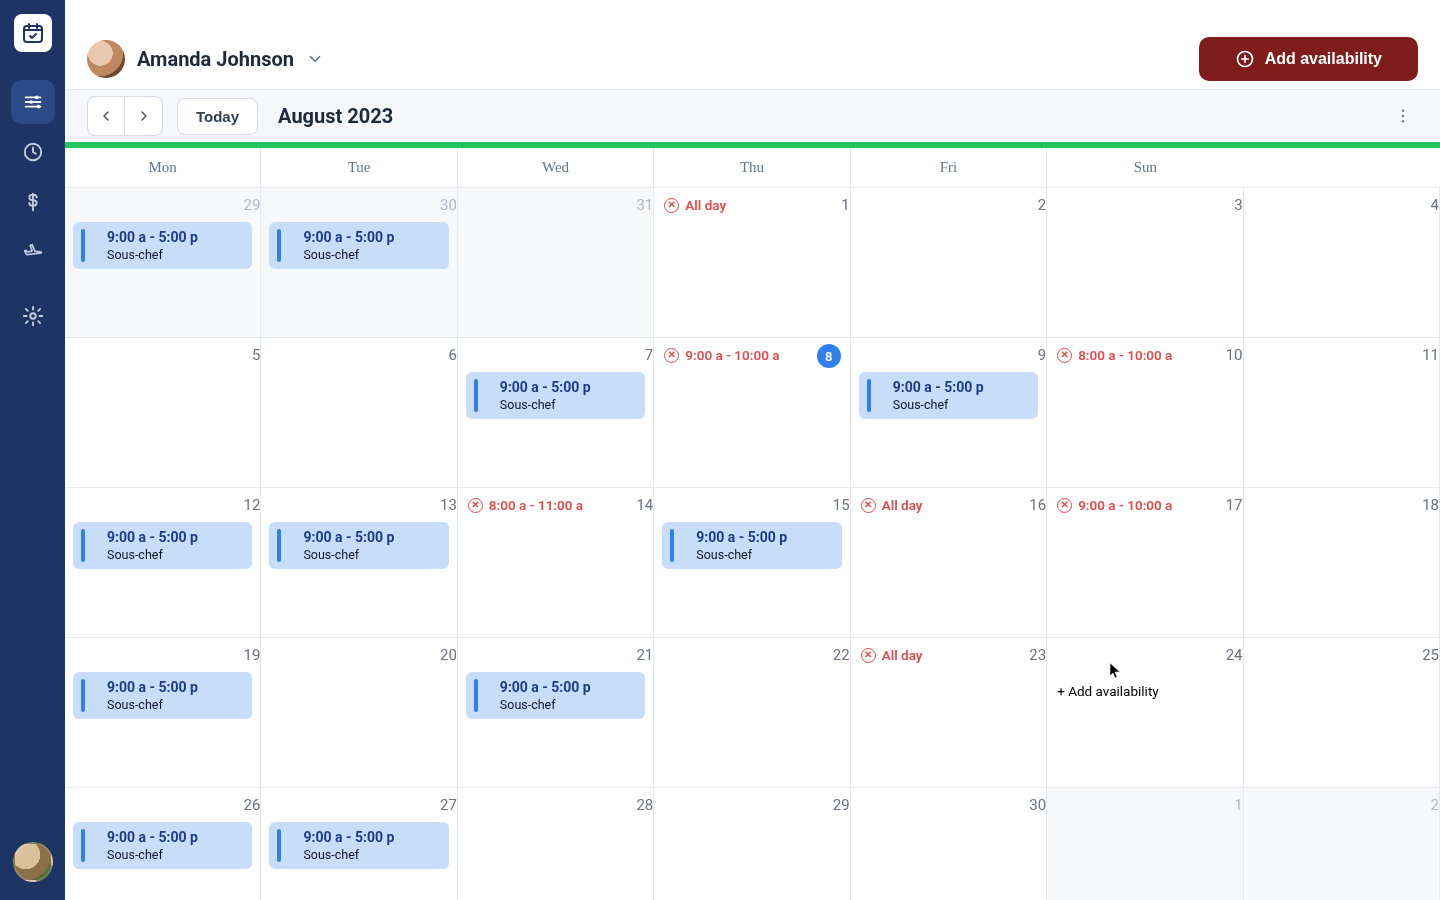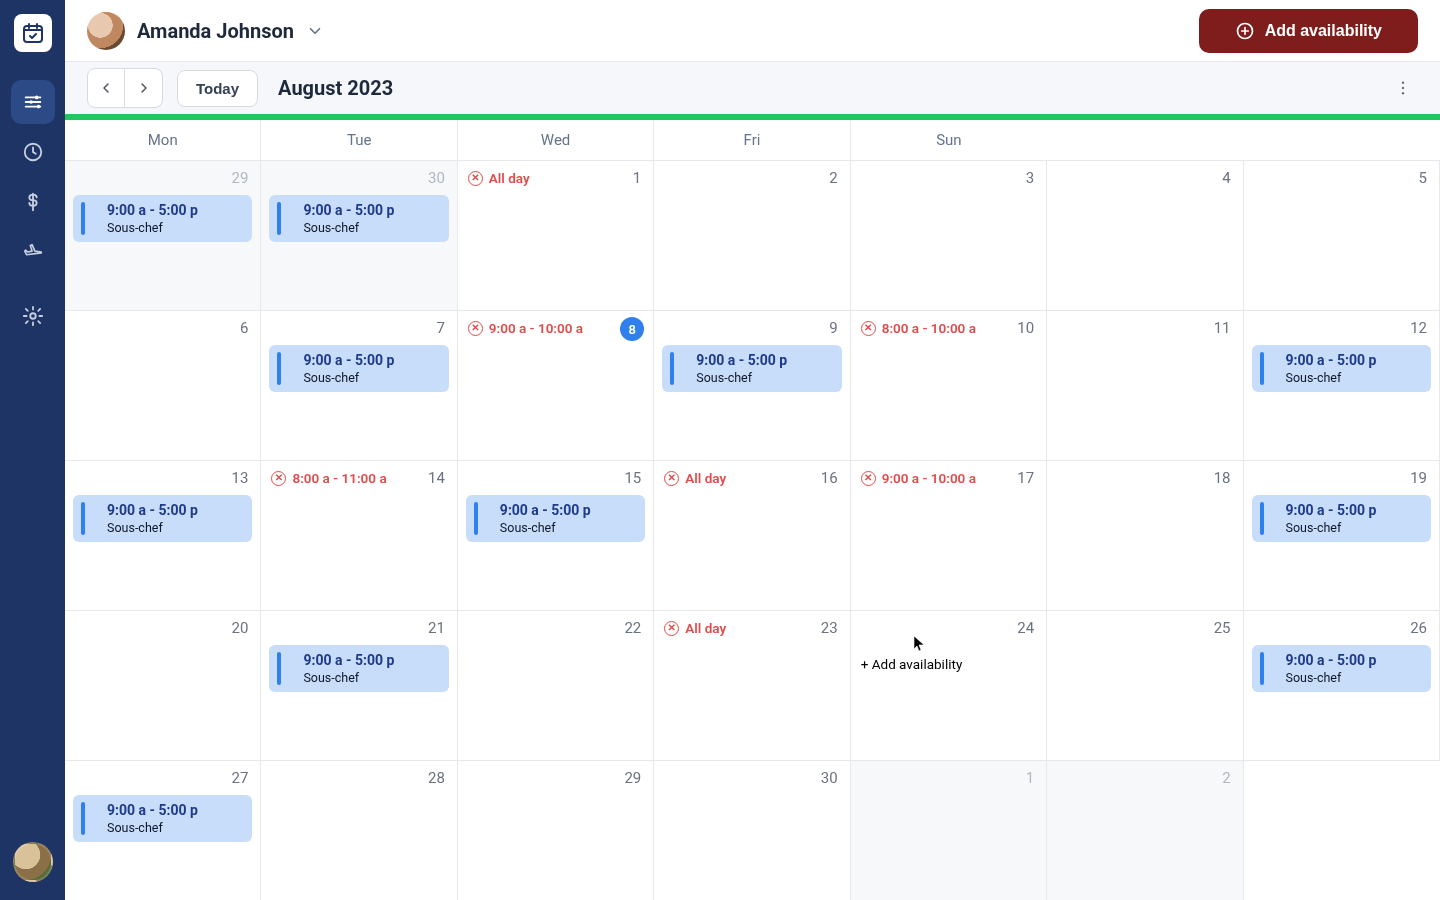--- a/index.html
+++ b/index.html
@@ -34,20 +34,21 @@
   }
 
   
   .main { position:absolute; left:65px; right:0; top:0; bottom:0; display:flex; flex-direction:column; }
 
   
   .topbar {
     height:62px; display:flex; align-items:center; padding:0 22px;
     border-bottom:1px solid #e6e8ee;
     background:#fff;
+    margin-top:28px;
   }
   .user-select { display:flex; align-items:center; gap:12px; cursor:pointer; }
   .user-select .avatar {
     width:38px; height:38px; border-radius:50%;
     background: radial-gradient(circle at 35% 35%, #e8c9b0 0 35%, #c08860 36% 65%, #6b4a30 66% 100%);
   }
   .user-select .name { font-size:20px; font-weight:700; color:#1e293b; }
   .user-select .chev { color:#64748b; }
   .topbar .grow { flex:1; }
   .btn-primary {
@@ -73,21 +74,21 @@
     background:#fff; border:1px solid #d5dae3; border-radius:8px;
     padding:9px 18px; font-size:15px; font-weight:600; color:#334155; cursor:pointer;
   }
   .month-label { font-size:20px; font-weight:700; color:#1e293b; margin-left:6px; }
   .toolbar .grow { flex:1; }
   .kebab { color:#6b7280; cursor:pointer; padding:6px; }
 
   
   .cal-header {
     display:grid; grid-template-columns: repeat(7, 1fr);
-    border-bottom:1px solid #e6e8ee; background:#fff;
+    border-bottom:1px solid #e6e8ee; background:#fff;font-family:Liberation Serif, serif;
   }
   .cal-header .dow {
     text-align:center; padding:11px 0; font-size:15px; color:#64748b;
     border-right:1px solid #e6e8ee;
   }
   .cal-header .dow:last-child { border-right:none; }
 
   
   .cal-grid {
     flex:1; display:grid;
@@ -98,21 +99,21 @@
   }
   .cell {
     border-right:1px solid #e6e8ee;
     border-bottom:1px solid #e6e8ee;
     position:relative;
     padding:6px 8px 8px 8px;
     background:#fff;
   }
   .cell.out { background:#f7f8fa; }
   .cell .daynum {
-    position:absolute; top:8px; right:12px;
+    position:absolute; top:8px; right:0;
     font-size:15px; color:#6b7280;
   }
   .cell.out .daynum { color:#b0b7c3; }
   .cell .daynum.today {
     background:#2f80ed; color:#fff; width:24px; height:24px;
     border-radius:50%; display:flex; align-items:center; justify-content:center;
     font-size:13px; font-weight:600; right:9px; top:6px;
   }
   .cell .events { margin-top:28px; display:flex; flex-direction:column; gap:6px; }
   .cell .topline { position:absolute; top:9px; left:10px; display:flex; align-items:center; gap:6px; font-size:13.5px; }
@@ -231,20 +232,21 @@
           <circle cx="12" cy="12" r="1.6" fill="currentColor"></circle>
           <circle cx="12" cy="19" r="1.6" fill="currentColor"></circle>
       </svg>
     </div>
   </div>
 
   <div class="cal-header" id="dow-row">
       <div class="dow">Mon</div>
       <div class="dow">Tue</div>
       <div class="dow">Wed</div>
+      <div class="dow">Thu</div>
       <div class="dow">Fri</div>
       <div class="dow">Sun</div>
     </div>
 
   <div class="cal-grid" id="cal-grid">
       <div class="cell out">
         <div class="daynum">29</div>
         <div class="events">
           <div class="shift">
             <div class="bar"></div>
@@ -259,20 +261,23 @@
         <div class="daynum">30</div>
         <div class="events">
           <div class="shift">
             <div class="bar"></div>
             <div class="txt">
               <div class="time">9:00 a - 5:00 p</div>
               <div class="role">Sous-chef</div>
             </div>
           </div>
         </div>
+      </div>
+      <div class="cell out">
+        <div class="daynum">31</div>
       </div>
       <div class="cell">
         <div class="daynum">1</div>
         <div class="topline unavail">
           <span class="xcirc">✕</span>
           <span>All day</span>
         </div>
       </div>
       <div class="cell">
         <div class="daynum">2</div>

